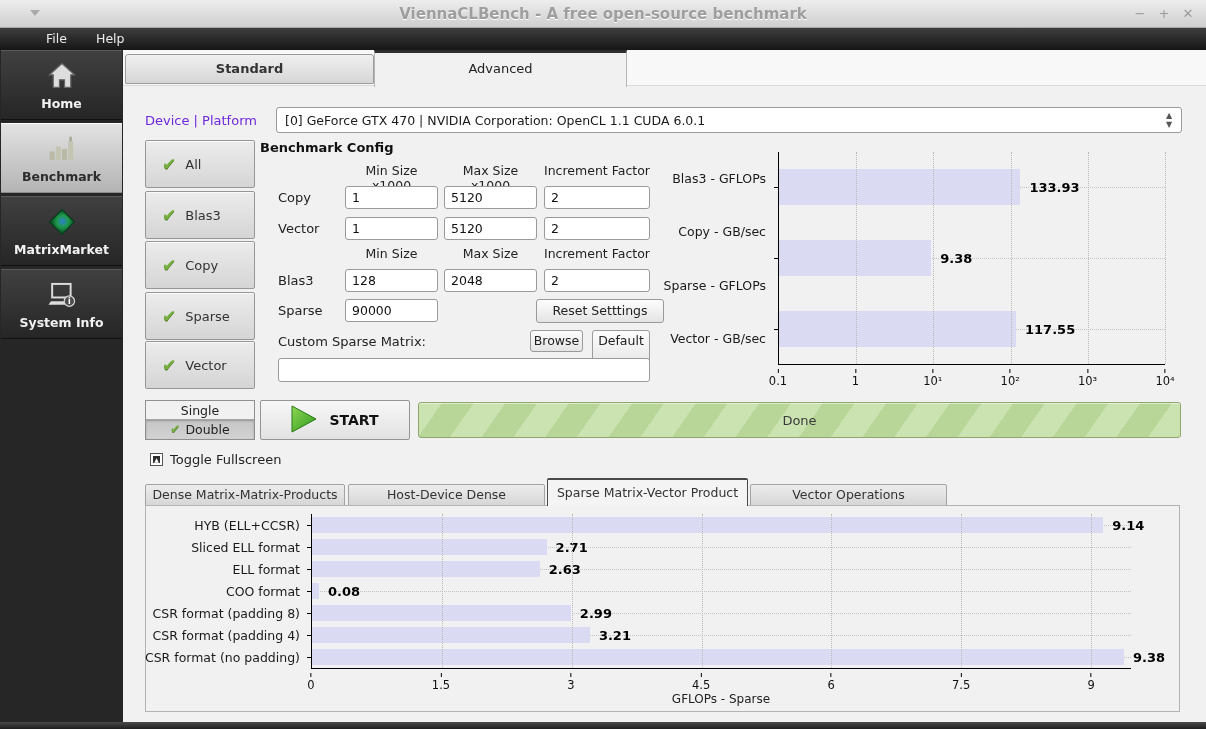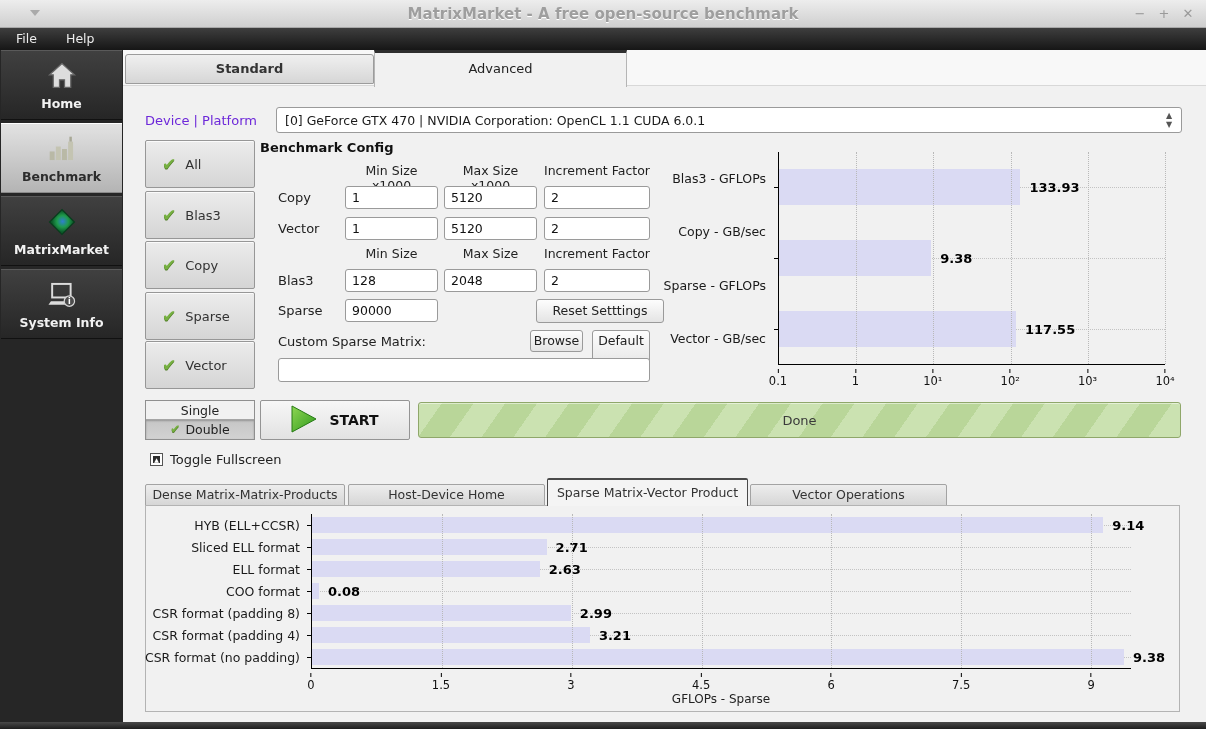--- a/index.html
+++ b/index.html
@@ -11,21 +11,21 @@
     background: linear-gradient(#ededed, #cfcfcf); border-bottom:1px solid #a8a8a8; }
   .titlebar .title { position:absolute; left:0; right:0; top:5px; text-align:center;
     font-size:15px; font-weight:bold; color:#9e9e9e; text-shadow:0 1px 0 #fff; }
   .winbtn { position:absolute; top:4px; width:20px; height:20px; text-align:center;
     color:#9a9a9a; font-size:13px; line-height:20px; cursor:default; }
   .winbtn.min { right:56px; } .winbtn.max { right:32px; } .winbtn.close { right:8px; }
   .title-menu-arrow { position:absolute; left:30px; top:10px; width:0; height:0;
     border-left:5px solid transparent; border-right:5px solid transparent; border-top:6px solid #aaa; }
 
   .menubar { position:absolute; left:0; top:28px; width:1206px; height:22px;
-    background: linear-gradient(#3e3e3e, #161616); }
+    background: linear-gradient(#3e3e3e, #161616); padding-left: 30px; }
   .menubar .mitem { display:inline-block; color:#ececec; font-size:12.5px; padding:3px 12px 0 12px; height:22px; }
   .menubar .mitem:first-child { margin-left:4px; }
 
   .bottomstrip { position:absolute; left:0; top:722px; width:1206px; height:7px;
     background: linear-gradient(#4a4a4a, #1d1d1d); }
 
   
   .sidebar { position:absolute; left:0; top:50px; width:123px; height:672px; background:#262626; }
   .side-item { position:relative; width:121px; margin:0 1px 3px 1px; height:70px; text-align:center;
     background: linear-gradient(#404040, #262626); border-top:1px solid #5a5a5a; border-bottom:1px solid #111;
@@ -137,21 +137,21 @@
   #chart-bottom .plot { left:165px; top:8px; width:820px; height:155px; }
   #chart-bottom .bar { height:16px; }
   #chart-bottom .xticks { left:165px; top:167px; width:820px; height:16px; }
   #chart-bottom .xlabel { left:165px; top:186px; width:820px; }
 </style>
 </head>
 <body>
 
 <div class="titlebar">
   <span class="title-menu-arrow"></span>
-  <div class="title">MatrixMarket - A free open-source benchmark</div>
+  <div class="title">ViennaCLBench - A free open-source benchmark</div>
   <div class="winbtn min">−</div>
   <div class="winbtn max">+</div>
   <div class="winbtn close">✕</div>
 </div>
 
 <div class="menubar">
   <span class="mitem">File</span>
   <span class="mitem">Help</span>
 </div>
 
@@ -361,21 +361,21 @@
 
   <div class="fullscreen-row">
     <span class="fscheck">
         <span class="inner">▲</span>
       </span>
     <span class="fslabel">Toggle Fullscreen</span>
   </div>
 
   <div class="rtabs">
     <div class="rtab rt0">Dense Matrix-Matrix-Products</div>
-    <div class="rtab rt1">Host-Device Home</div>
+    <div class="rtab rt1">Host-Device Dense</div>
     <div class="rtab rt2 active">Sparse Matrix-Vector Product</div>
     <div class="rtab rt3">Vector Operations</div>
   </div>
 
   <div class="panel">
     <div class="chart" id="chart-bottom">
       <div class="labels">
           <div class="cat">HYB (ELL+CCSR)</div>
           <div class="cat">Sliced ELL format</div>
           <div class="cat">ELL format</div>

